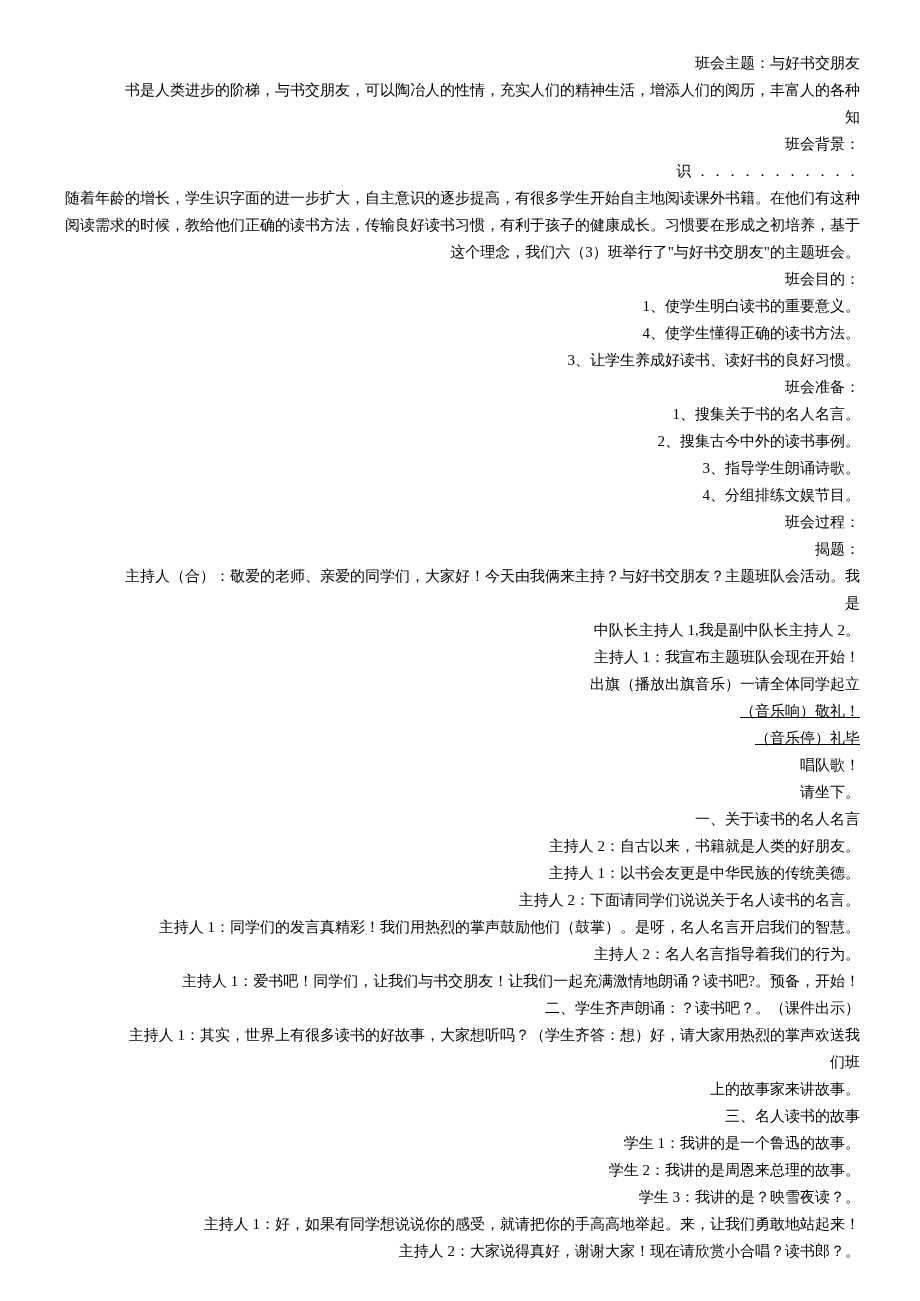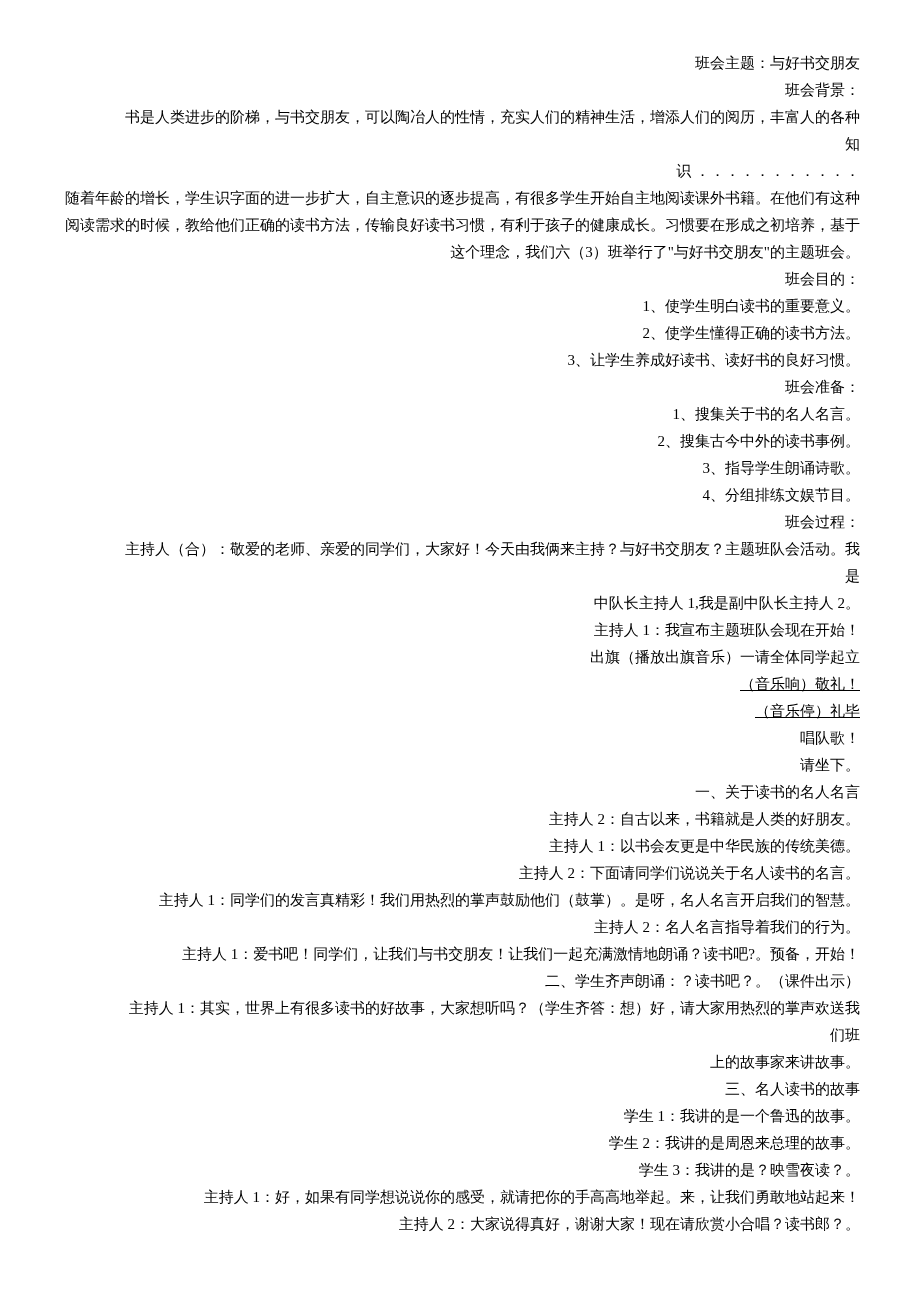--- a/index.html
+++ b/index.html
@@ -19,34 +19,35 @@
     text-align: right;
   }
   .indent2 { padding-left: 4em; }
   .indent3 { padding-left: 5em; text-decoration: underline; }
 </style>
 </head>
 <body>
 
 <div id="doc">
     <p class="line">班会主题：与好书交朋友</p>
+    <p class="line indent2">书是人类进步的阶梯，与书交朋友，可以陶冶人的性情，充实人们的精神生活，增添人们的阅历，丰富人的各种知</p>
     <p class="line">班会背景：</p>
-    <p class="line indent2">书是人类进步的阶梯，与书交朋友，可以陶冶人的性情，充实人们的精神生活，增添人们的阅历，丰富人的各种知</p>
     <p class="line">识 ．．．．．．．．．．．</p>
     <p class="line">  随着年龄的增长，学生识字面的进一步扩大，自主意识的逐步提高，有很多学生开始自主地阅读课外书籍。在他们有这种阅读需求的时候，教给他们正确的读书方法，传输良好读书习惯，有利于孩子的健康成长。习惯要在形成之初培养，基于这个理念，我们六（3）班举行了"与好书交朋友"的主题班会。</p>
     <p class="line">班会目的：</p>
     <p class="line indent2">1、使学生明白读书的重要意义。</p>
-    <p class="line indent2">2、使学生懂得正确的读书方法。</p>
+    <p class="line indent2">4、使学生懂得正确的读书方法。</p>
     <p class="line indent2">3、让学生养成好读书、读好书的良好习惯。</p>
     <p class="line">班会准备：</p>
     <p class="line indent2">1、搜集关于书的名人名言。</p>
     <p class="line indent2">2、搜集古今中外的读书事例。</p>
     <p class="line indent2">3、指导学生朗诵诗歌。</p>
     <p class="line indent2">4、分组排练文娱节目。</p>
     <p class="line">班会过程：</p>
+    <p class="line">揭题：</p>
     <p class="line indent2">主持人（合）：敬爱的老师、亲爱的同学们，大家好！今天由我俩来主持？与好书交朋友？主题班队会活动。我是</p>
     <p class="line">中队长主持人 1,我是副中队长主持人 2。</p>
     <p class="line indent2">主持人 1：我宣布主题班队会现在开始！</p>
     <p class="line indent2">出旗（播放出旗音乐）一请全体同学起立</p>
     <p class="line indent3">（音乐响）敬礼！</p>
     <p class="line indent3">（音乐停）礼毕</p>
     <p class="line indent2">唱队歌！</p>
     <p class="line indent2">请坐下。</p>
     <p class="line">一、关于读书的名人名言</p>
     <p class="line indent2">主持人 2：自古以来，书籍就是人类的好朋友。</p>

